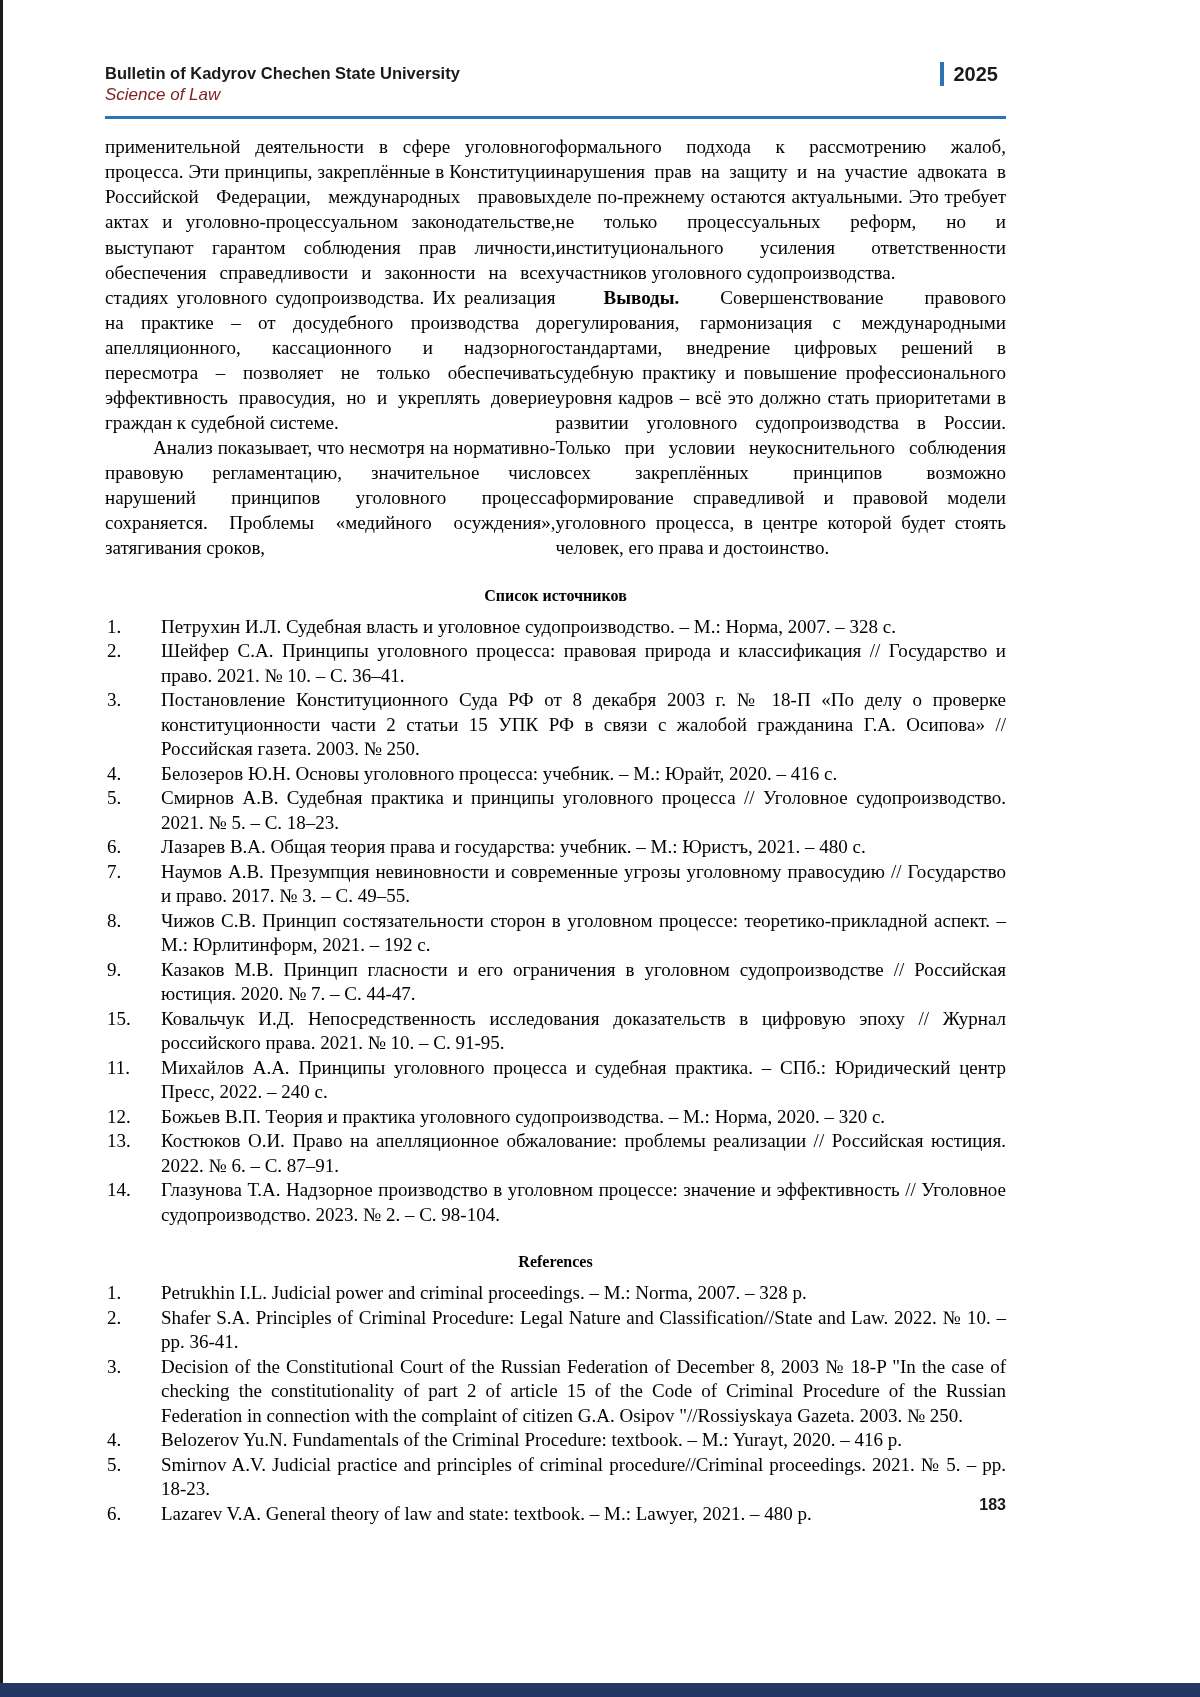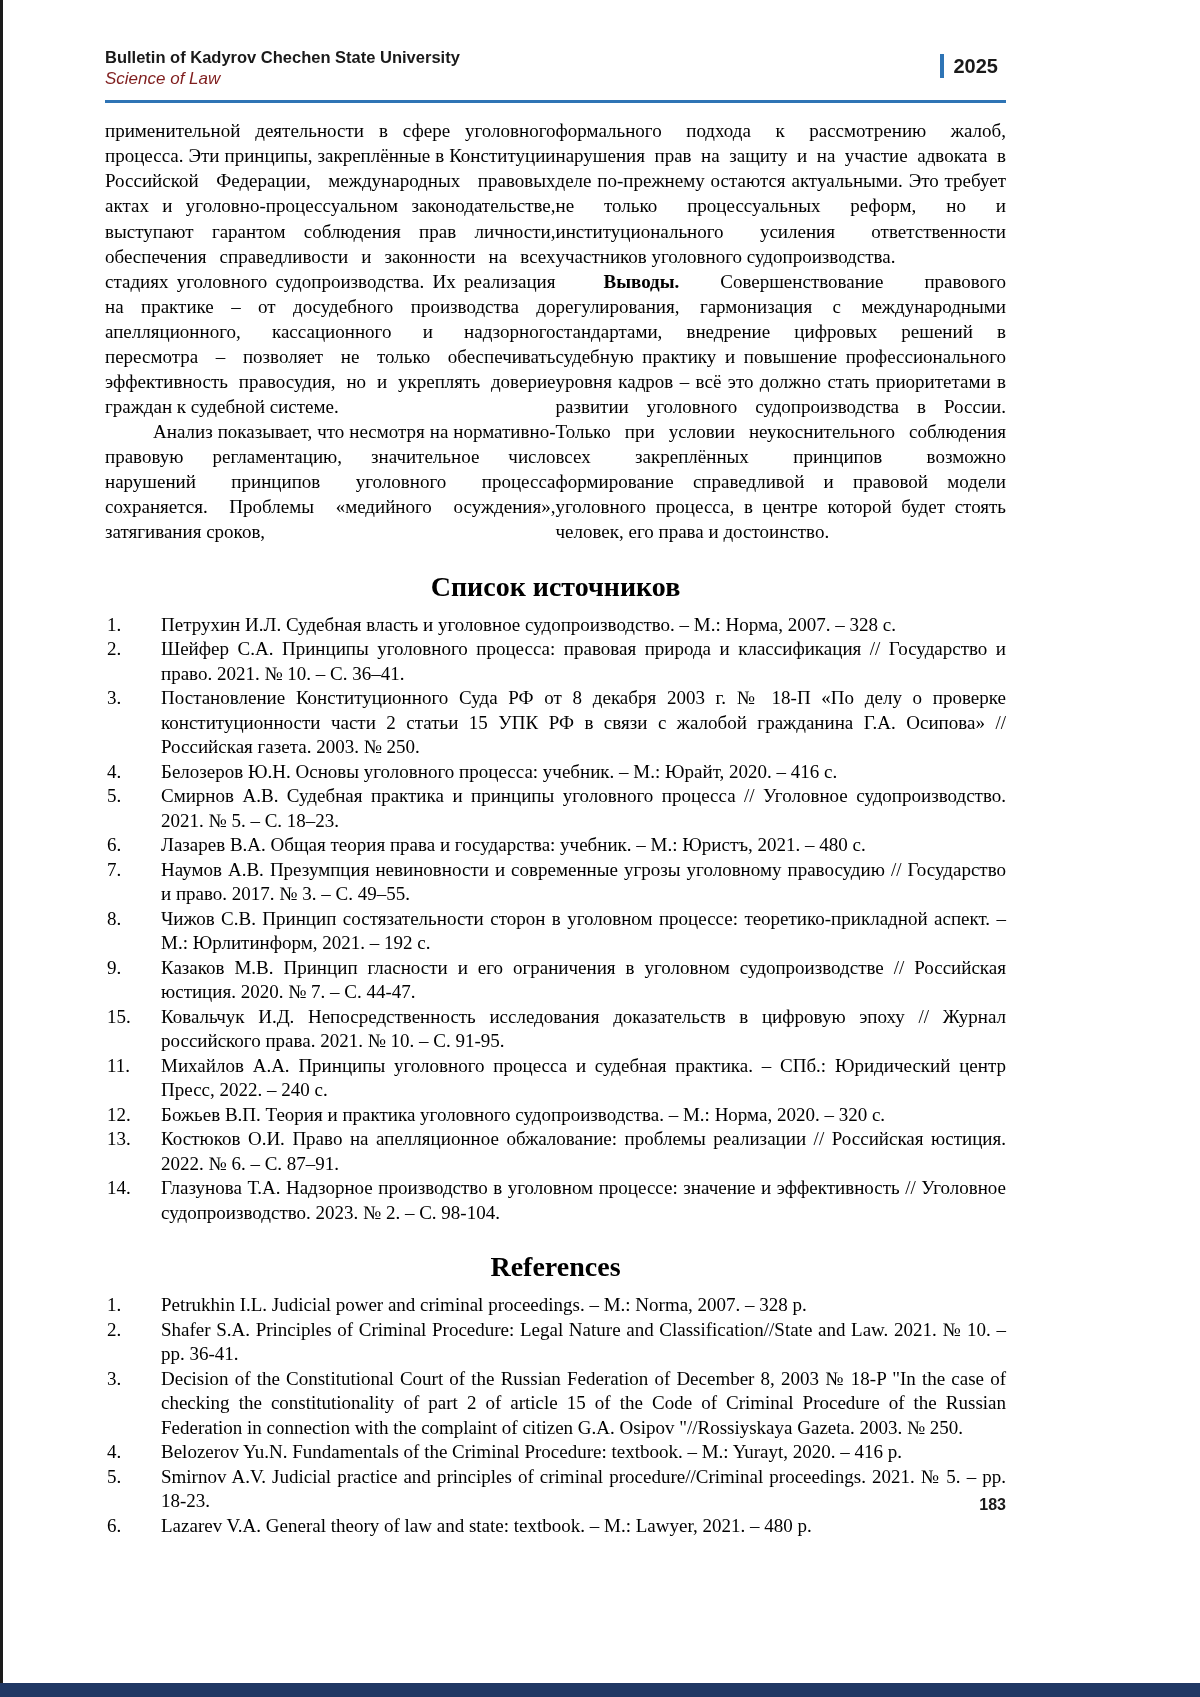--- a/index.html
+++ b/index.html
@@ -4,38 +4,38 @@
 <style>
   html,body{margin:0;padding:0;}
   body{
     width:1200px;height:1697px;position:relative;background:#ffffff;
     font-family:"Liberation Serif", serif;color:#000;
     -webkit-font-smoothing:antialiased;
   }
   .page{position:relative;width:1200px;height:1697px;overflow:hidden;background:#fff;}
   .left-edge{position:absolute;left:0;top:0;width:3px;height:1697px;background:#1a1a1a;}
   .bottom-bar{position:absolute;left:0;bottom:0;width:1200px;height:14px;background:#203864;}
-  .content{position:absolute;left:105px;top:46px;width:901px;}
+  .content{position:absolute;left:105px;top:62px;width:901px;}
   
   .hdr{display:flex;justify-content:space-between;align-items:flex-start;}
   .hdr-left{font-family:"Liberation Sans", sans-serif;}
   .hdr-title{font-weight:bold;font-size:16.5px;color:#1a1a1a;line-height:1.35;}
   .hdr-sub{font-style:italic;font-size:17px;color:#7f1d1d;line-height:1.35;}
-  .hdr-right{display:flex;align-items:center;margin-top:8px;margin-right:8px;}
+  .hdr-right{display:flex;align-items:center;margin-right:8px;}
   .year-bar{width:4px;height:24px;background:#2e74b5;margin-right:10px;}
   .hdr-year{font-family:"Liberation Sans", sans-serif;font-weight:bold;font-size:20px;color:#1a1a1a;}
   .hdr-rule{border-bottom:3px solid #2e74b5;margin-top:9px;}
   
   .columns{display:flex;margin-top:15px;}
   .col{flex:1 1 0;font-size:19px;line-height:1.32;text-align:justify;}
   .col p{margin:0;}
   .col p.indent{text-indent:48px;}
   .lead{font-weight:bold;}
   
-  .sec-head{font-weight:bold;font-size:28px;text-align:center;margin-top:26px;margin-bottom:10px;}
+  .sec-head{font-weight:bold;font-size:16px;text-align:center;margin-top:26px;margin-bottom:10px;}
   
   .ref-list{font-size:19px;line-height:1.29;}
   .ref-item{display:flex;}
   .ref-num{flex:0 0 56px;padding-left:2px;box-sizing:border-box;}
   .ref-text{flex:1 1 auto;text-align:justify;}
   
   .page-num{
     position:absolute;left:105px;top:1496px;width:901px;text-align:right;
     font-family:"Liberation Sans", sans-serif;font-weight:bold;font-size:16px;color:#1a1a1a;
   }
@@ -133,21 +133,21 @@
     </div>
 
     <div class="sec-head">References</div>
     <div class="ref-list">
       <div class="ref-item">
           <span class="ref-num">1.</span>
           <span class="ref-text">Petrukhin I.L. Judicial power and criminal proceedings. – M.: Norma, 2007. – 328 p.</span>
         </div>
       <div class="ref-item">
           <span class="ref-num">2.</span>
-          <span class="ref-text">Shafer S.A. Principles of Criminal Procedure: Legal Nature and Classification//State and Law. 2021. № 10. – pp. 36-41.</span>
+          <span class="ref-text">Shafer S.A. Principles of Criminal Procedure: Legal Nature and Classification//State and Law. 2022. № 10. – pp. 36-41.</span>
         </div>
       <div class="ref-item">
           <span class="ref-num">3.</span>
           <span class="ref-text">Decision of the Constitutional Court of the Russian Federation of December 8, 2003 № 18-P "In the case of checking the constitutionality of part 2 of article 15 of the Code of Criminal Procedure of the Russian Federation in connection with the complaint of citizen G.A. Osipov "//Rossiyskaya Gazeta. 2003. № 250.</span>
         </div>
       <div class="ref-item">
           <span class="ref-num">4.</span>
           <span class="ref-text">Belozerov Yu.N. Fundamentals of the Criminal Procedure: textbook. – M.: Yurayt, 2020. – 416 p.</span>
         </div>
       <div class="ref-item">

